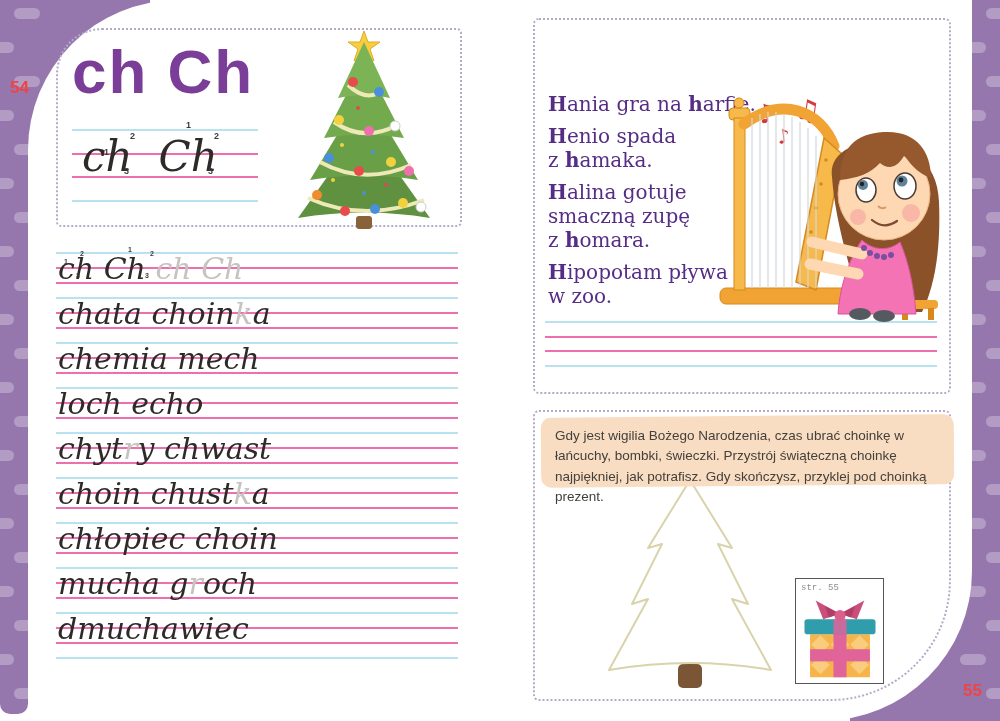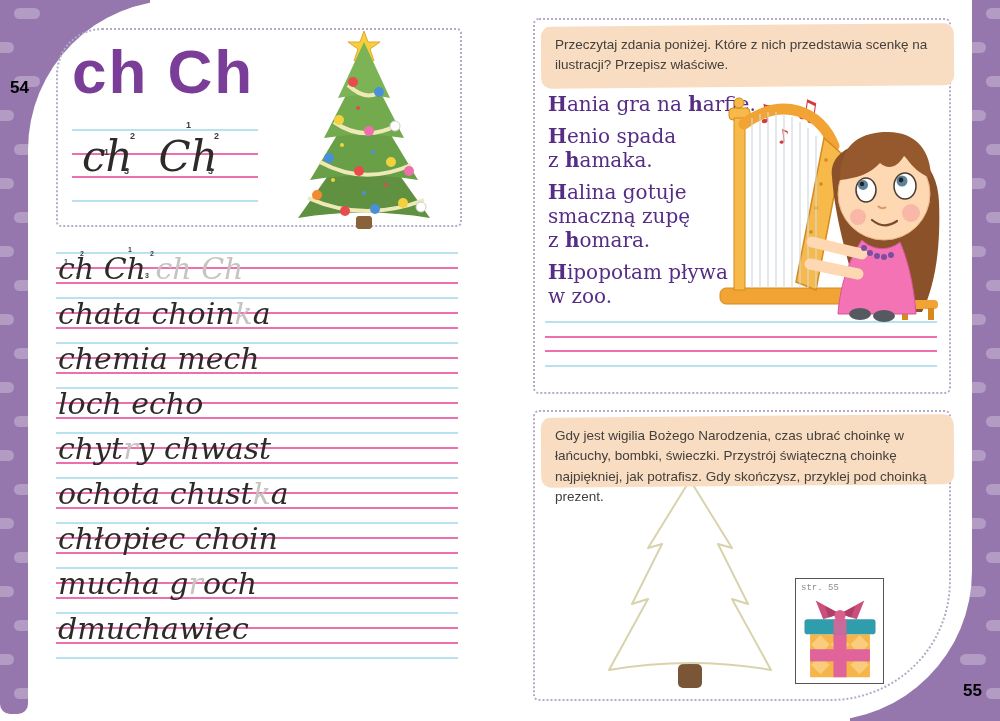--- a/index.html
+++ b/index.html
@@ -7,21 +7,21 @@
          font-family:"Liberation Sans",sans-serif;}
   
   .pframe{position:absolute;background:#9577ae;}
   .band-left{left:0;top:0;width:28px;height:714px;border-radius:0 0 10px 10px;}
   .corner-tl{left:0;top:0;width:150px;height:150px;}
   .band-right{right:0;top:0;width:28px;height:721px;}
   .corner-br{right:0;bottom:0;width:150px;height:150px;}
   .pill{position:absolute;background:rgba(255,255,255,.28);border-radius:7px;}
   .page{position:absolute;left:28px;top:0;width:944px;height:721px;background:#ffffff;
         border-radius:150px 0 150px 0;}
-  .pageno{position:absolute;color:#000000;font-weight:bold;font-size:17px;z-index:5;}
+  .pageno{position:absolute;color:#ef4444;font-weight:bold;font-size:17px;z-index:5;}
   .pn54{left:10px;top:78px;}
   .pn55{left:963px;top:681px;}
   
   .dotbox{position:absolute;border:2px dotted #b5aac8;}
   .box-letter{left:56px;top:28px;width:402px;height:195px;border-radius:46px 5px 5px 5px;}
   .box-ex1{left:533px;top:18px;width:414px;height:372px;border-radius:6px;}
   .box-ex2{left:533px;top:410px;width:414px;height:287px;border-radius:6px 6px 120px 6px;}
   
   .heading{position:absolute;left:72px;top:36px;color:#7b3e98;font-weight:800;
            font-size:62px;letter-spacing:2px;font-family:"Liberation Sans",sans-serif;}
@@ -208,28 +208,27 @@
       <div class="gline gpink" style="top: 375px;"></div>
       <div class="gline gpink" style="top: 390px;"></div>
       <div class="gline gblue" style="top: 405px;"></div>
     </div>
   <div class="practice-text cursive" id="practiceText">
       <div class="prow" style="top: -6px;"><span>ch Ch </span><span class="trace">ch Ch</span></div>
       <div class="prow" style="top: 39px;"><span>chata choin</span><span class="trace">k</span><span>a</span></div>
       <div class="prow" style="top: 84px;"><span>chemia mech</span></div>
       <div class="prow" style="top: 129px;"><span>loch echo</span></div>
       <div class="prow" style="top: 174px;"><span>chyt</span><span class="trace">r</span><span>y chwast</span></div>
-      <div class="prow" style="top: 219px;"><span>ochota chust</span><span class="trace">k</span><span>a</span></div>
+      <div class="prow" style="top: 219px;"><span>choin chust</span><span class="trace">k</span><span>a</span></div>
       <div class="prow" style="top: 264px;"><span>chłopiec choin</span></div>
       <div class="prow" style="top: 309px;"><span>mucha g</span><span class="trace">r</span><span>och</span></div>
       <div class="prow" style="top: 354px;"><span>dmuchawiec</span></div>
     </div>
 
   <div class="dotbox box-ex1"></div>
-  <div class="instr instr1">Przeczytaj zdania poniżej. Które z nich przedstawia scenkę na ilustracji? Przepisz właściwe.</div>
 
   <div class="sentences" id="sentenceList">
       <p><span class="b">H</span><span>ania gra na </span><span class="b">h</span><span>arfie.</span></p>
       <p><span class="b">H</span><span>enio spada</span><br><span>z </span><span class="b">h</span><span>amaka.</span></p>
       <p><span class="b">H</span><span>alina gotuje</span><br><span>smaczną zupę</span><br><span>z </span><span class="b">h</span><span>omara.</span></p>
       <p><span class="b">H</span><span>ipopotam pływa</span><br><span>w zoo.</span></p>
     </div>
 
   <svg class="illu harp-illu" viewBox="0 0 232 240">
     <g fill="#d43c3c" font-family="DejaVu Sans, sans-serif">

